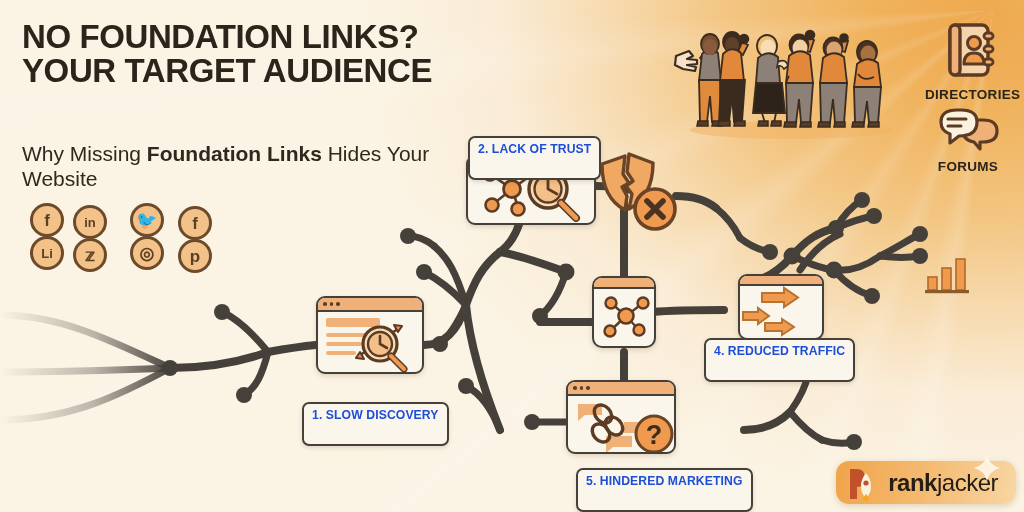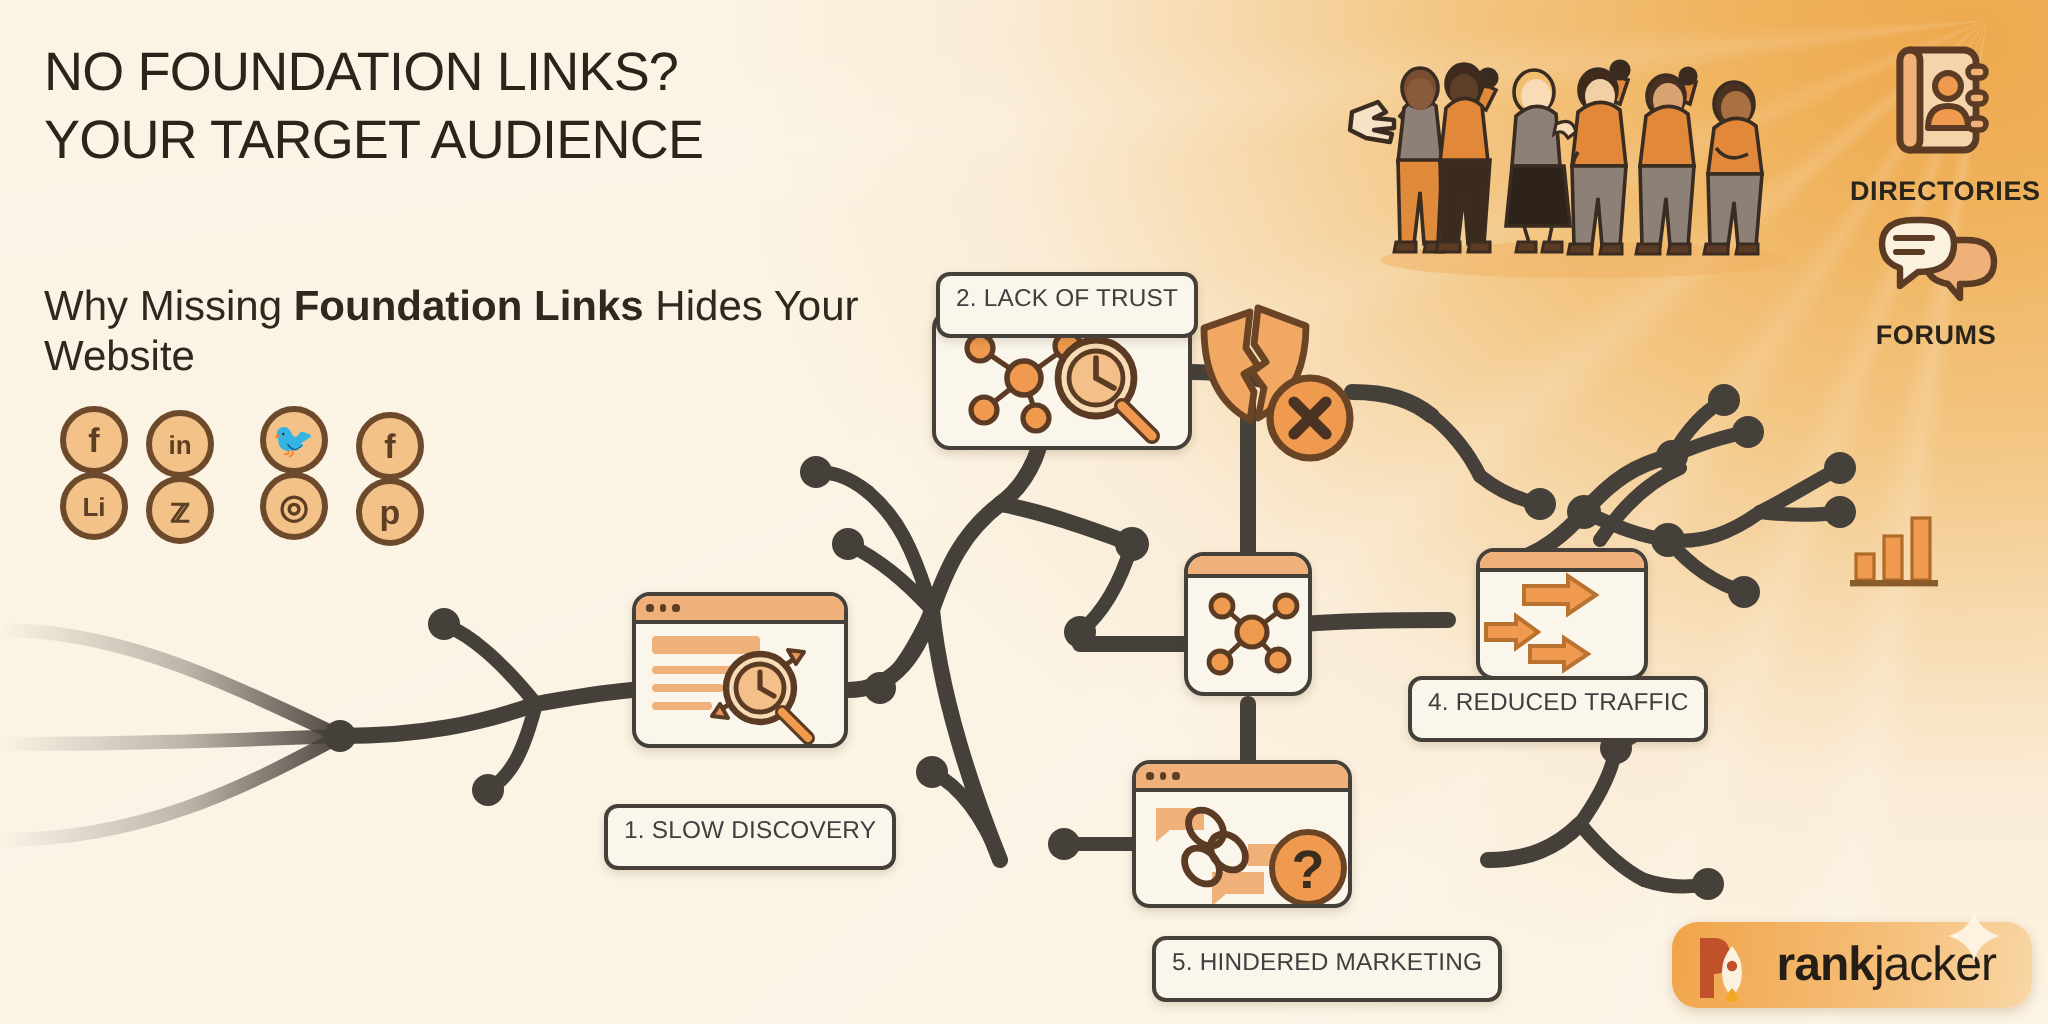--- a/index.html
+++ b/index.html
@@ -48,22 +48,22 @@
   }
   .layer { position: absolute; inset: 0; }
 
   
   .headline {
     position: absolute;
     left: 22px;
     top: 20px;
     width: 540px;
     color: #2b241b;
-    font-weight: 400;
-    font-size: 27px;
+    font-weight: 700;
+    font-size: 33px;
     line-height: 33.5px;
     letter-spacing: -0.4px;
   }
   .headline div { white-space: nowrap; }
   .subhead {
     position: absolute;
     left: 22px;
     top: 141px;
     width: 420px;
     color: #2f281f;
@@ -138,25 +138,25 @@
     padding-left: 5px;
     box-sizing: border-box;
   }
   .card .dot { width: 3.6px; height: 3.6px; border-radius: 50%; background: #5d3f24; }
 
   .pill {
     position: absolute;
     background: #fbf6ec;
     border: 2.4px solid #46403a;
     border-radius: 7px;
-    color: #404040;
-    font-weight: 400;
+    color: #1d4ed8;
+    font-weight: 700;
     font-size: 12.2px;
     letter-spacing: 0.1px;
-    padding: 4px 8px 11px;
+    padding: 4px 8px 22px;
     white-space: nowrap;
     box-sizing: border-box;
     box-shadow: 0 2px 4px rgba(90,60,20,0.16);
   }
 
   
   .logo {
     position: absolute;
     right: 8px;
     bottom: 8px;

